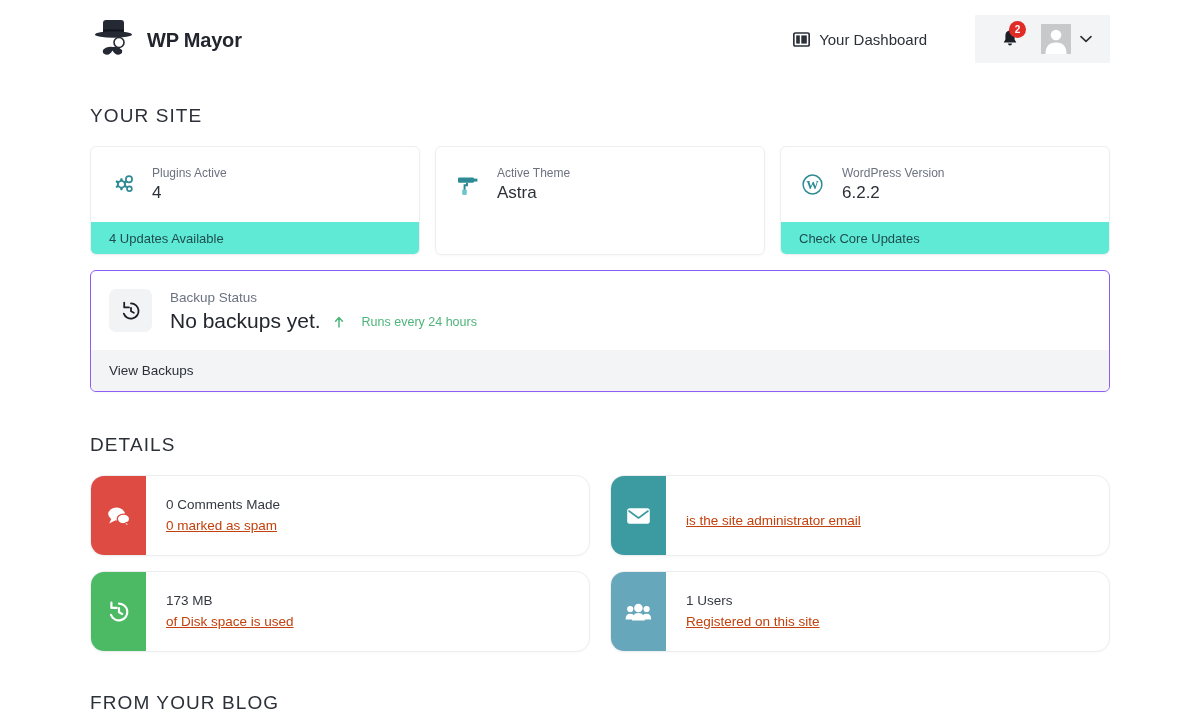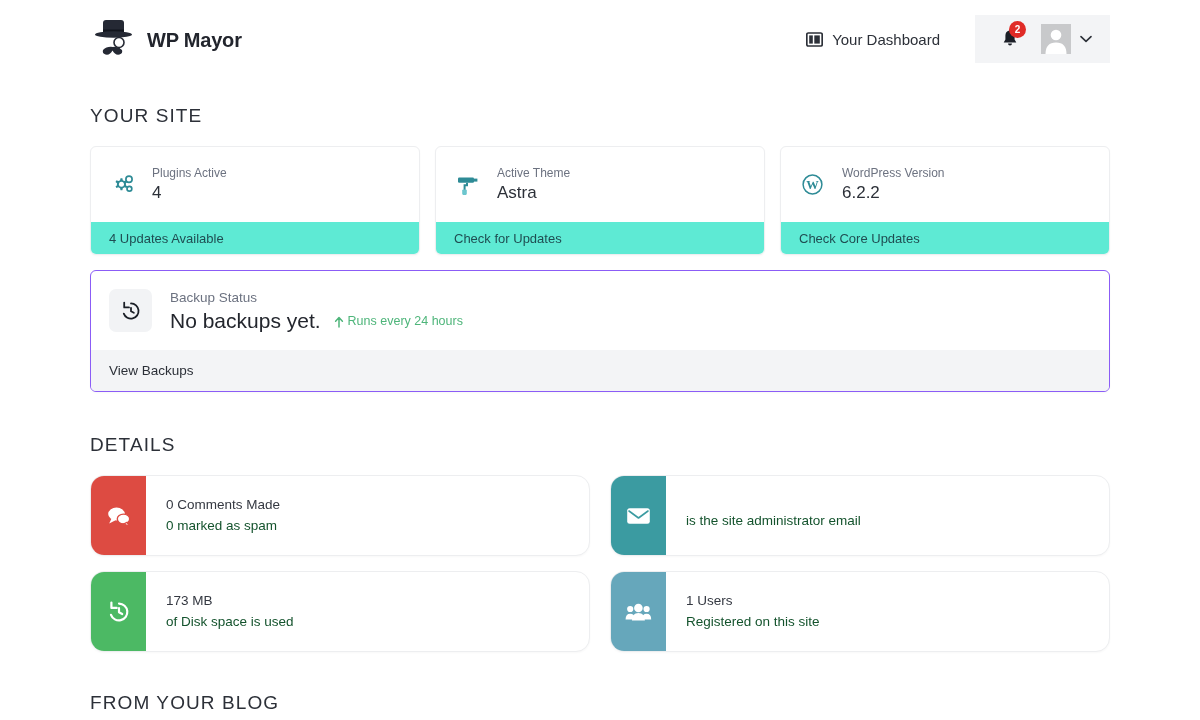--- a/index.html
+++ b/index.html
@@ -33,21 +33,21 @@
     display: flex;
     align-items: center;
     gap: 0;
   }
   .dashboard-link {
     display: flex;
     align-items: center;
     gap: 9px;
     font-size: 15px;
     color: #2c3038;
-    margin-right: 35px;
+    margin-right: 48px;
     cursor: pointer;
   }
   .dashboard-icon { width: 17px; height: 17px; display: block; }
 
   .user-box {
     background: #f3f4f6;
     height: 48px;
     display: flex;
     align-items: center;
     gap: 20px;
@@ -144,21 +144,21 @@
     width: 43px; height: 43px;
     background: #f2f3f5;
     border-radius: 7px;
     display: flex; align-items: center; justify-content: center;
     flex: none;
   }
   .backup-icon-box svg { display: block; }
   .backup-label { font-size: 13.5px; color: #6c7280; line-height: 1.5; }
   .backup-main { display: flex; align-items: baseline; gap: 13px; }
   .backup-value { font-size: 21px; font-weight: 300; color: #23262d; }
-  .backup-note { font-size: 12.5px; color: #4eb57a; display: flex; align-items: flex-end; gap: 4px; }
+  .backup-note { font-size: 12.5px; color: #4eb57a; display: flex; align-items: center; gap: 18px; }
   .backup-note svg { display: block; }
   .backup-footer {
     background: #f3f4f6;
     height: 41px;
     display: flex;
     align-items: center;
     padding: 0 18px;
     font-size: 13.5px;
     color: #2c3038;
     cursor: pointer;
@@ -182,21 +182,21 @@
   .detail-tile {
     width: 55px;
     flex: none;
     display: flex;
     align-items: center;
     justify-content: center;
   }
   .detail-tile svg { display: block; }
   .detail-text { padding-left: 20px; display: flex; flex-direction: column; justify-content: center; }
   .detail-primary { font-size: 13.5px; color: #343841; line-height: 1.55; }
-  .detail-secondary { font-size: 13.5px; color: #14532d; line-height: 1.55; }
+  .detail-secondary { font-size: 13.5px; color: #c2410c; line-height: 1.55; text-decoration: underline; }
   .detail-primary.empty { min-height: 12px; }
 
   
   .blog-title { margin-top: 40px; margin-bottom: 19px; }
 </style>
 </head>
 <body>
 
 <div class="header">
 
@@ -292,21 +292,20 @@
             <rect x="20" y="7.6" width="3.4" height="3" fill="#2e8b96"></rect>
             <path d="M13 11.7 L13 14.3 L10.6 14.3 L10.6 21" fill="none" stroke="#2e8b96" stroke-width="2"></path>
             <rect x="8.2" y="18.5" width="4.6" height="5.4" rx="1.1" fill="#6cc6ce"></rect>
           </svg>
         </span>
         <div>
           <div class="stat-label">Active Theme</div>
           <div class="stat-value">Astra</div>
         </div>
       </div>
-      <div class="stat-footer">Check for Updates</div>
     </div>
 
     <div class="stat-card">
       <div class="stat-body">
         <span class="stat-icon">
           <svg width="27" height="27" viewBox="0 0 27 27">
             <circle cx="13.5" cy="13.5" r="9.4" fill="none" stroke="#2e8b96" stroke-width="1.5"></circle>
             <text x="13.5" y="18.2" font-family="Liberation Serif, serif" font-size="12.5" font-weight="bold" fill="#2e8b96" text-anchor="middle">W</text>
           </svg>
         </span>

